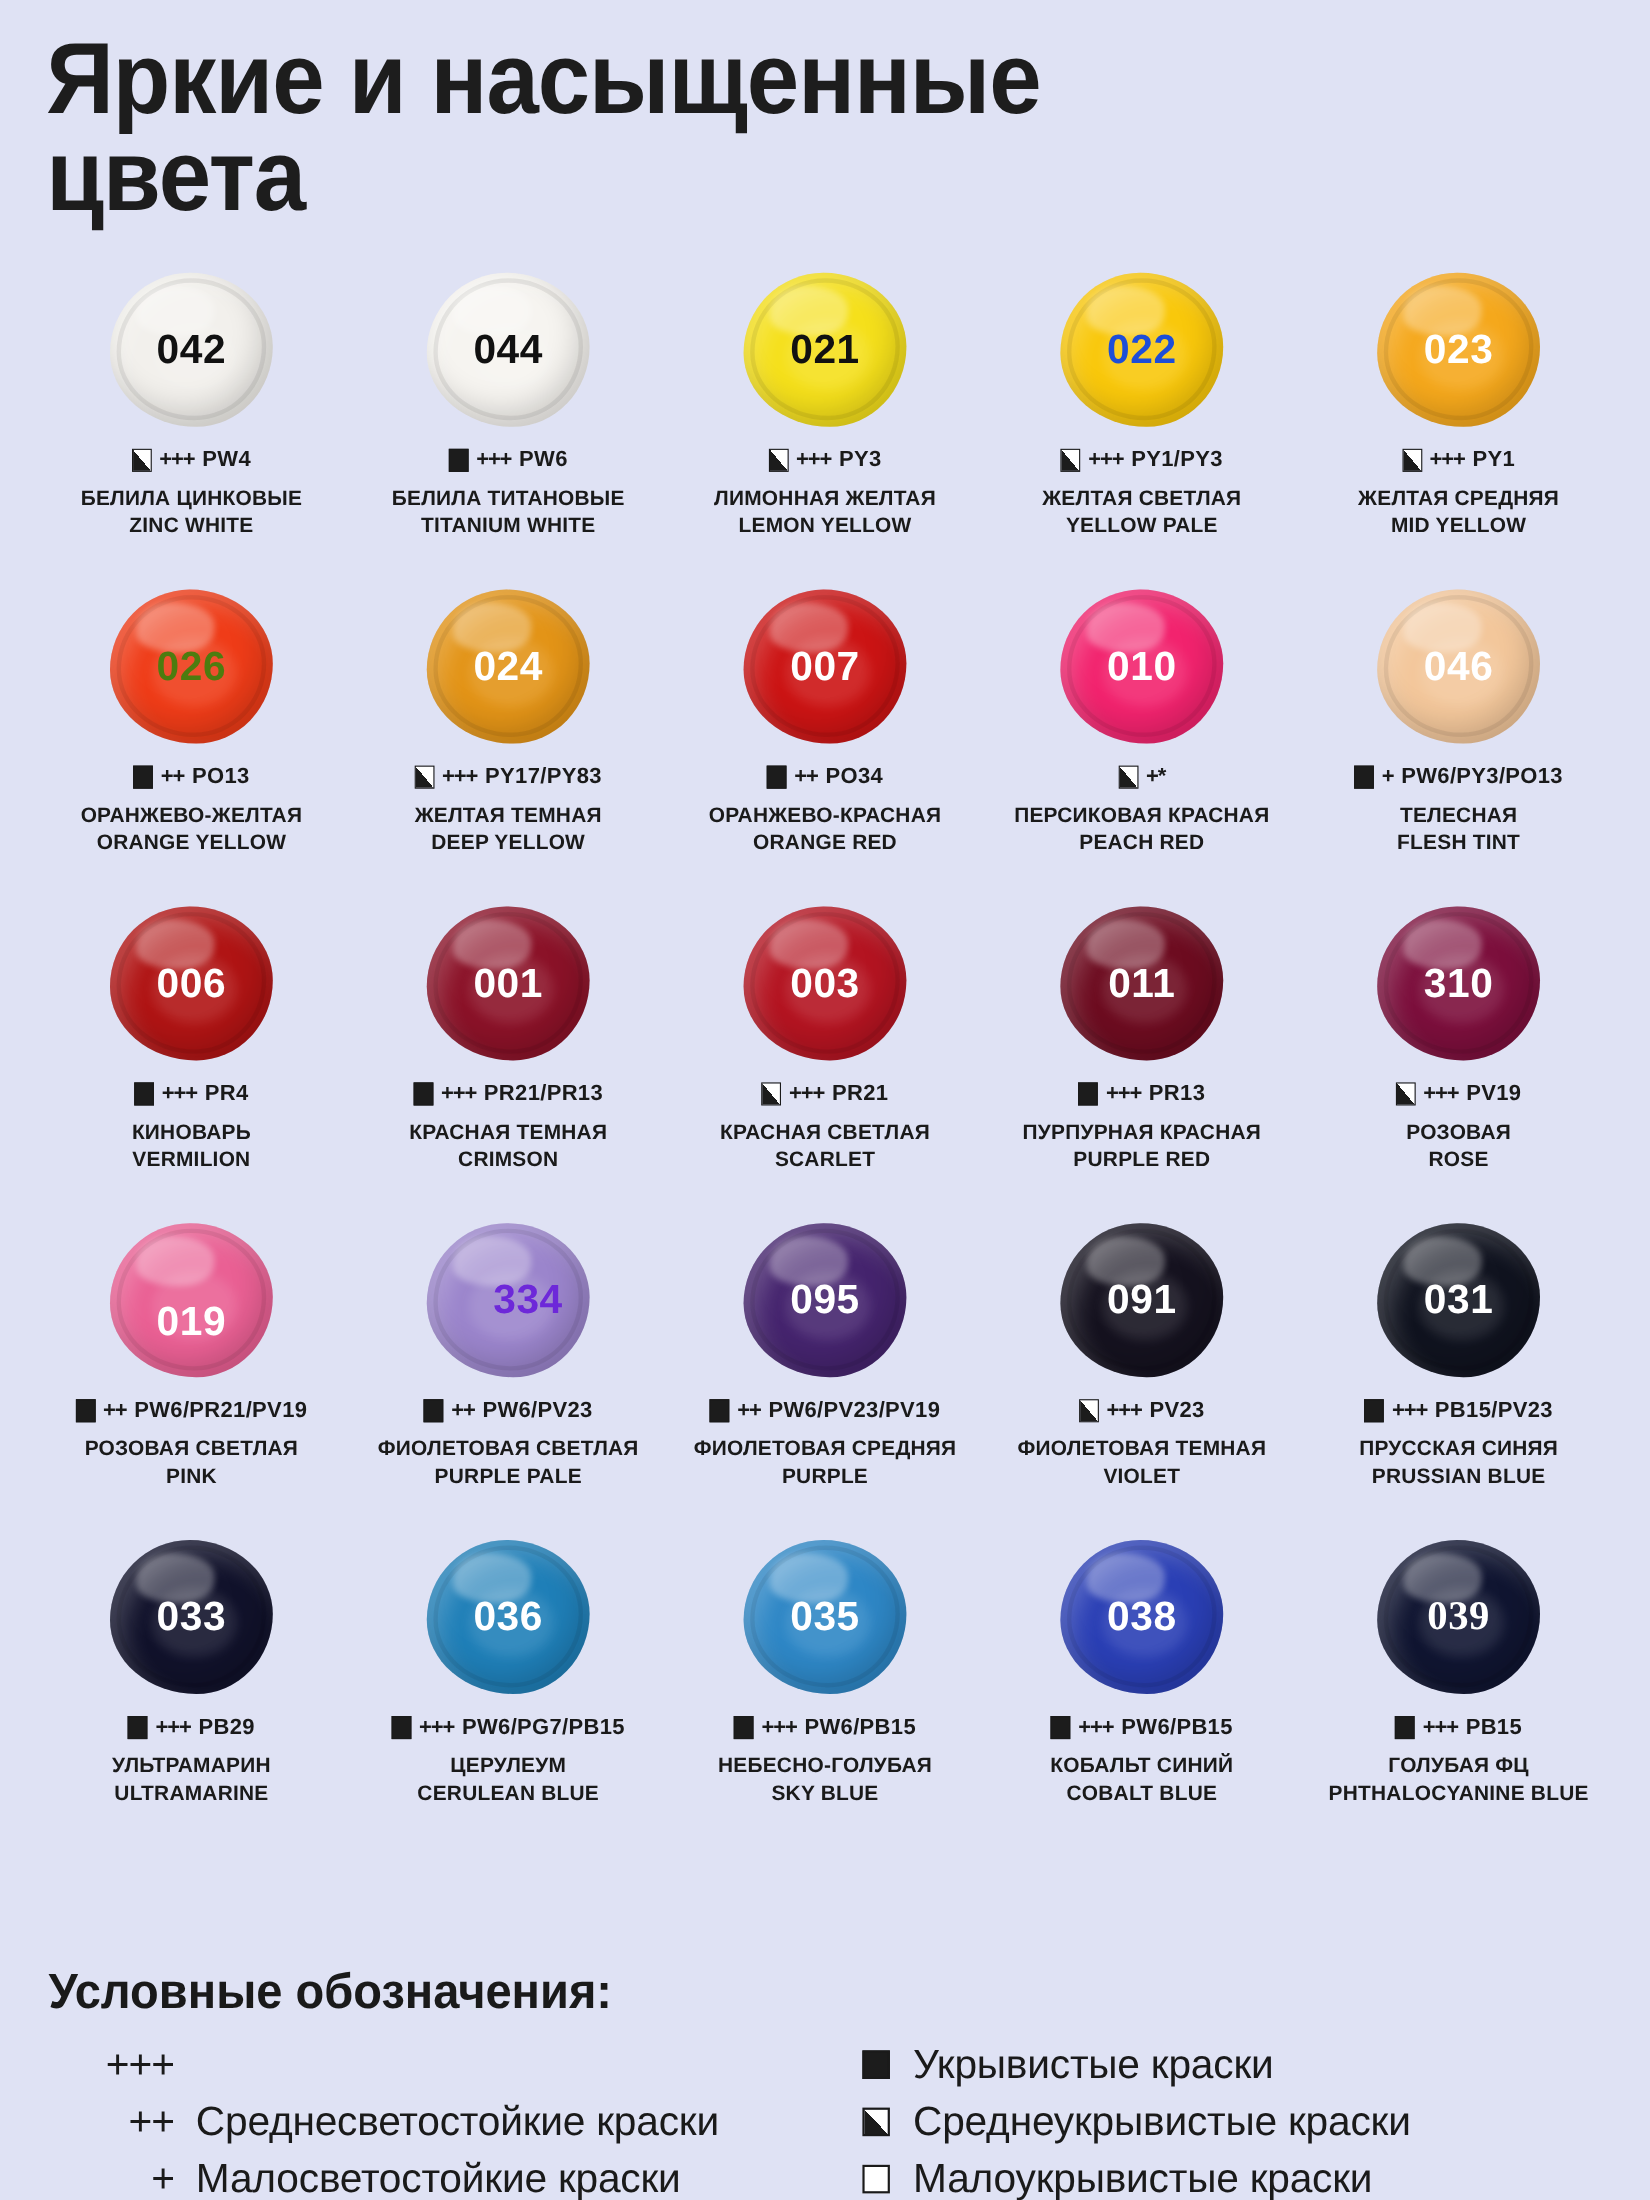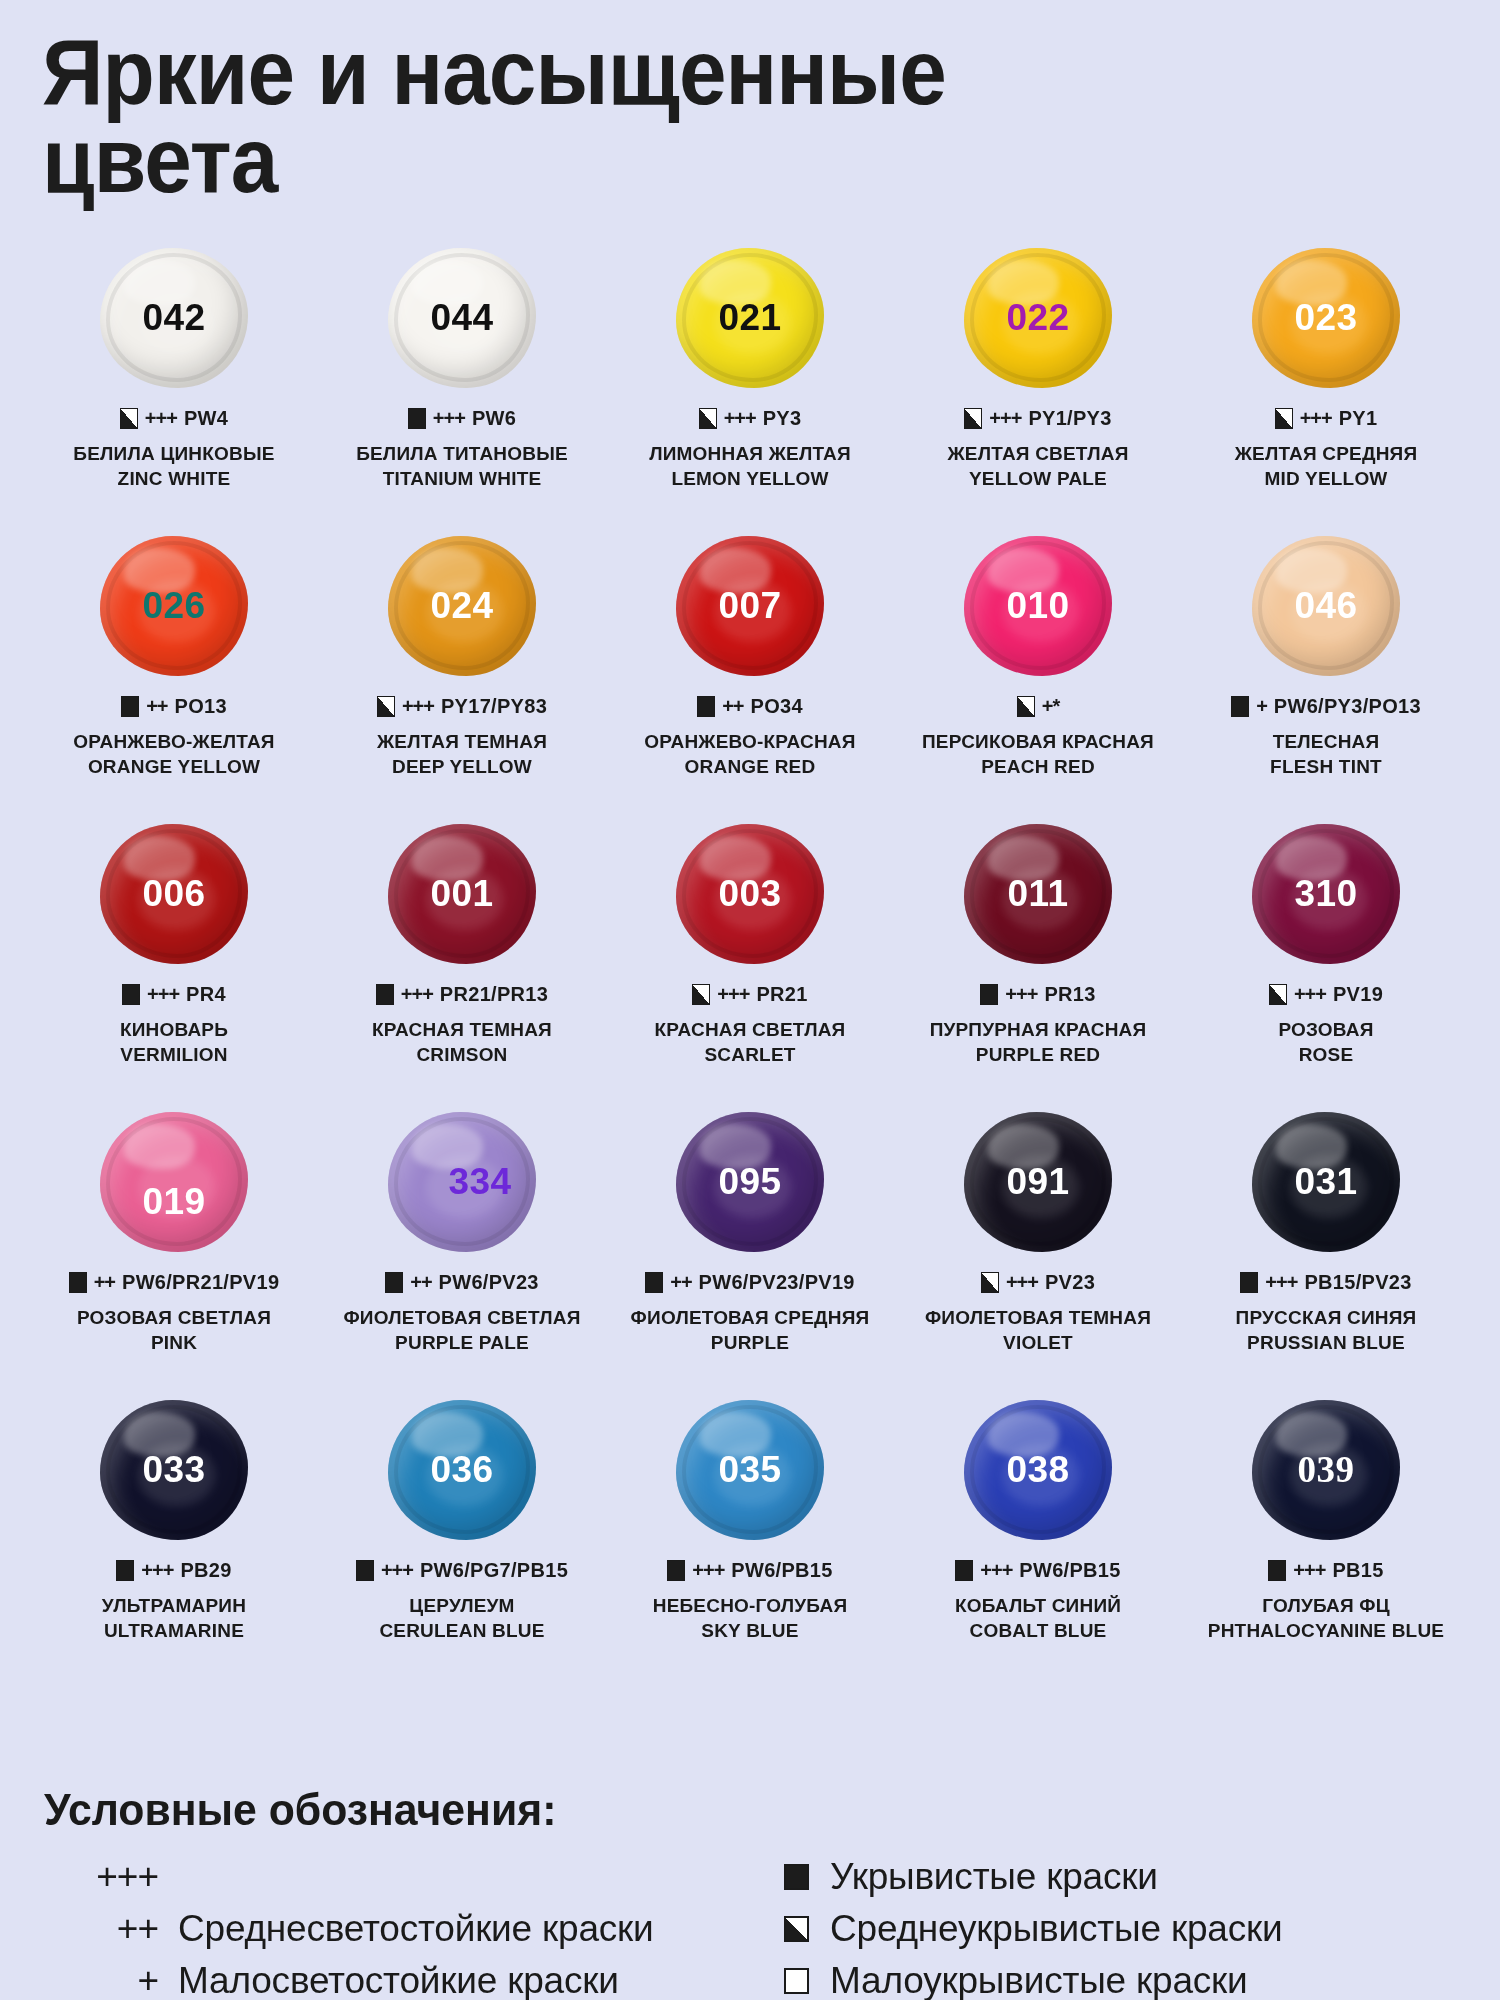--- a/index.html
+++ b/index.html
@@ -211,21 +211,21 @@
           <span class="name-en">LEMON YELLOW</span>
         </div>
       </div>
       <div class="cell">
         <div class="blob-wrap">
           <div class="blob">
             <div class="body" style="background: rgb(249, 200, 11);"></div>
             <div class="edge"></div>
             <div class="sheen2"></div>
             <div class="sheen"></div>
-            <div class="num" style="color: #a21caf; text-align: center;">022</div>
+            <div class="num" style="color: #1d4ed8; text-align: center;">022</div>
           </div>
         </div>
         <div class="codeline">
           <span class="opq half"></span>
           <span class="lf">+++</span>
           <span class="pig">PY1/PY3</span>
         </div>
         <div class="names">
           <span class="name-ru">ЖЕЛТАЯ СВЕТЛАЯ</span>
           <span class="name-en">YELLOW PALE</span>
@@ -251,21 +251,21 @@
           <span class="name-en">MID YELLOW</span>
         </div>
       </div>
       <div class="cell">
         <div class="blob-wrap">
           <div class="blob">
             <div class="body" style="background: rgb(239, 60, 24);"></div>
             <div class="edge"></div>
             <div class="sheen2"></div>
             <div class="sheen"></div>
-            <div class="num" style="color: #0f766e;">026</div>
+            <div class="num" style="color: #4d7c0f;">026</div>
           </div>
         </div>
         <div class="codeline">
           <span class="opq full"></span>
           <span class="lf">++</span>
           <span class="pig">PO13</span>
         </div>
         <div class="names">
           <span class="name-ru">ОРАНЖЕВО-ЖЕЛТАЯ</span>
           <span class="name-en">ORANGE YELLOW</span>

